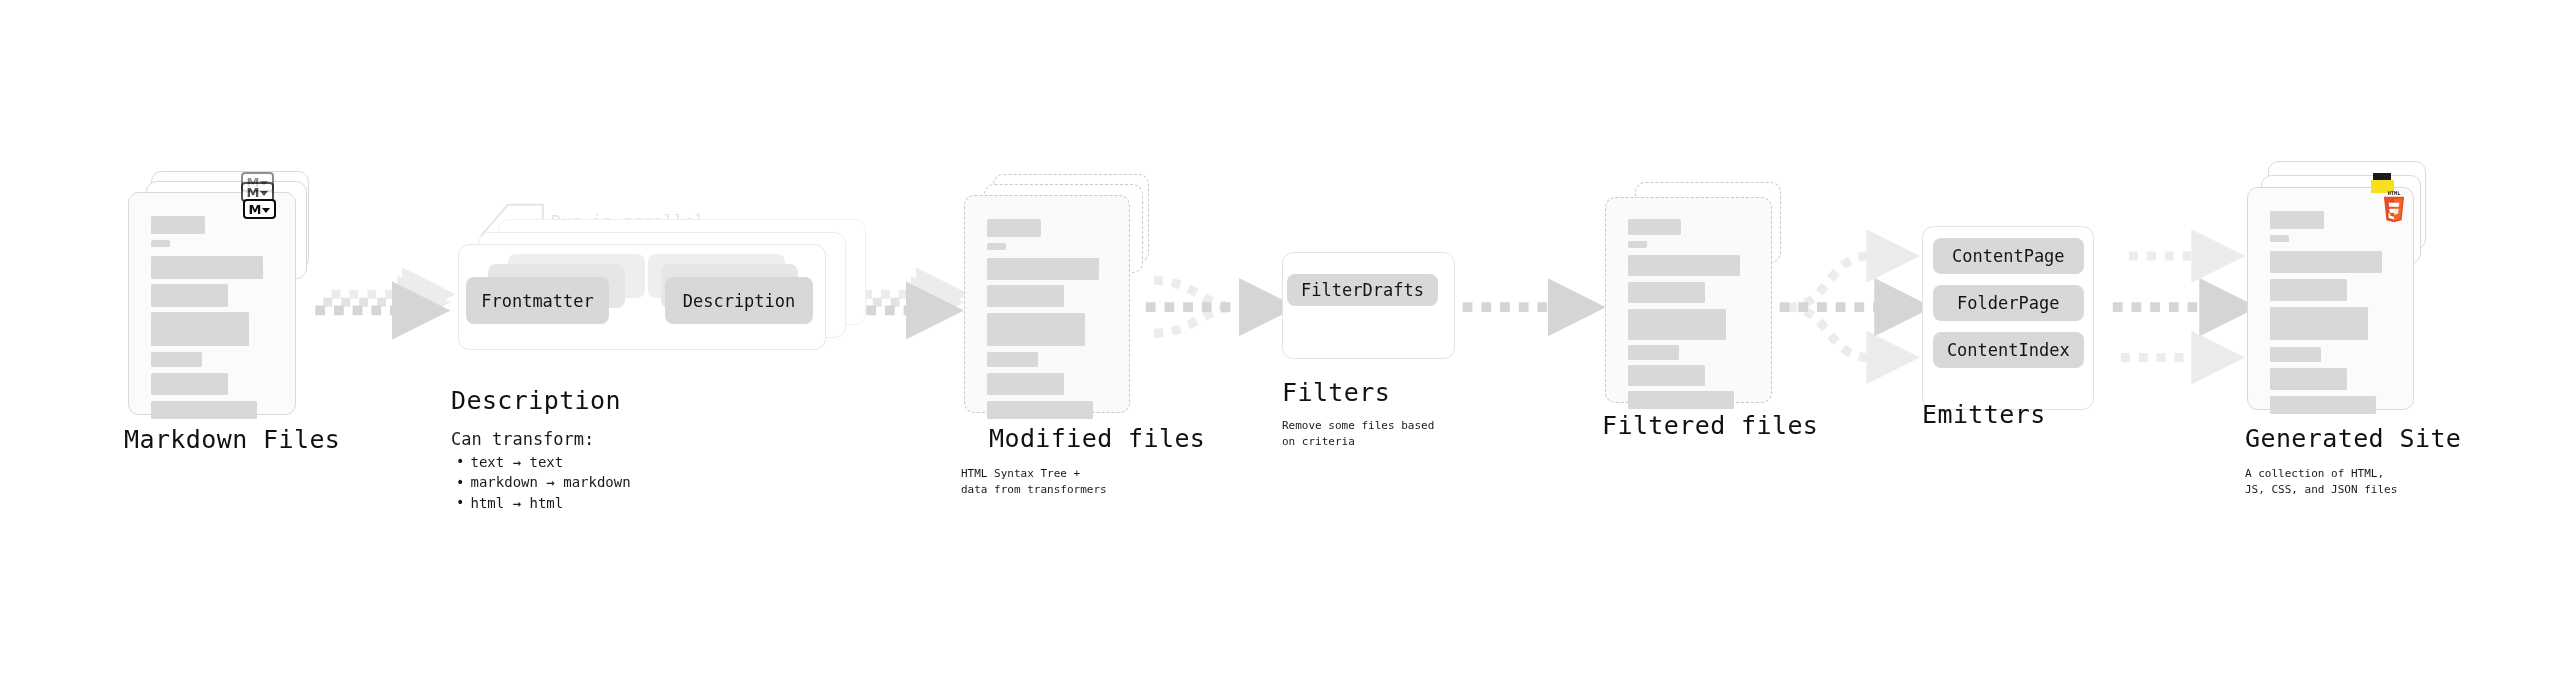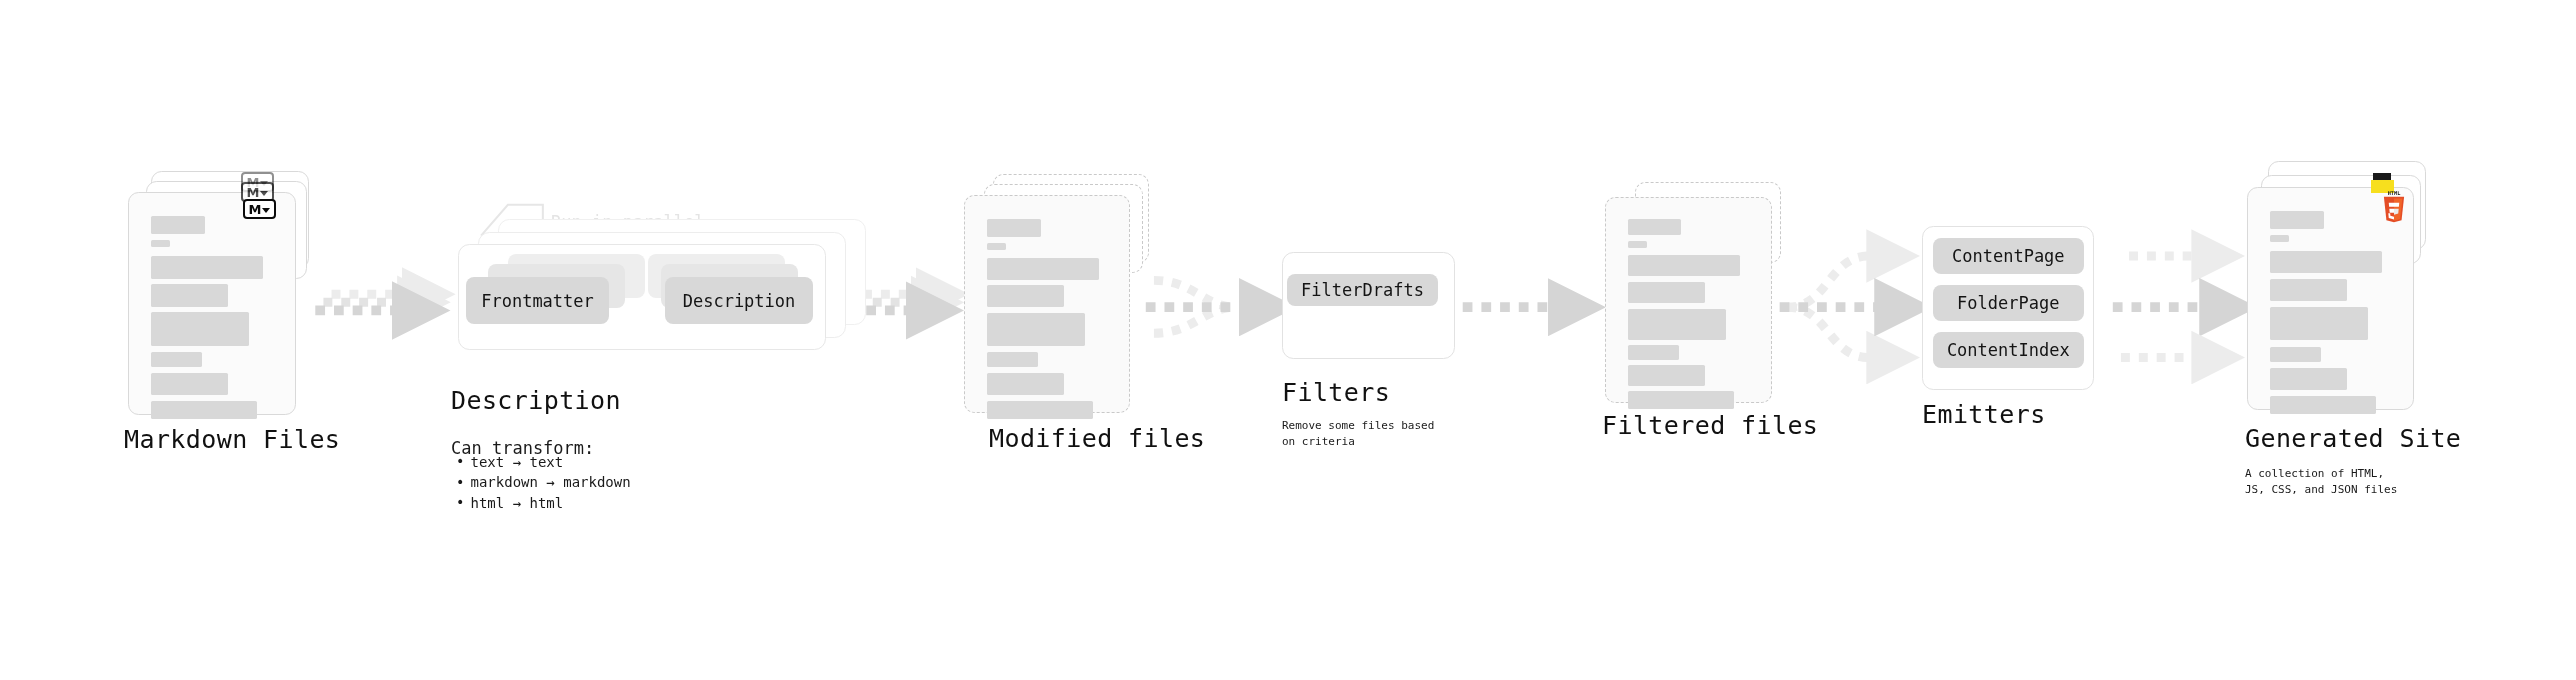--- a/index.html
+++ b/index.html
@@ -35,21 +35,20 @@
     line-height: 1.42;
     color: #1a1a1a;
     white-space: pre-line;
   }
   .stage-desc-lead {
     position: absolute;
     font-size: 17px;
     line-height: 1.42;
     color: #1a1a1a;
     white-space: nowrap;
-    margin-top: 9px;
   }
   .bullet-list {
     position: absolute;
     font-size: 14px;
     line-height: 1.45;
     color: #1a1a1a;
     list-style: none;
     margin: 0;
     padding: 0;
   }
@@ -308,20 +307,22 @@
       <div class="skel" style="left:22px; top:47px; width:18.7px; height:6.5px;"></div>
       <div class="skel" style="left:22px; top:62px; width:112px; height:22px;"></div>
       <div class="skel" style="left:22px; top:89px; width:77px; height:22px;"></div>
       <div class="skel" style="left:22px; top:117px; width:98px; height:33px;"></div>
       <div class="skel" style="left:22px; top:156px; width:51px; height:15.4px;"></div>
       <div class="skel" style="left:22px; top:177px; width:77px; height:22px;"></div>
       <div class="skel" style="left:22px; top:205px; width:106px; height:18px;"></div>
     </div>
   </div>
   <div class="stage-title" style="left:961px; top:425px;margin-left:28px;">Modified files</div>
+  <div class="stage-desc" style="left:961px; top:466px;">HTML Syntax Tree +
+data from transformers</div>
 
   <div class="group-box" style="left:1282px; top:252px; width:173px; height:107px;">
     <div class="chip" style="left:4px; top:21px; width:151px; height:32px;">
       <span>FilterDrafts</span>
     </div>
   </div>
   <div class="stage-title" style="left:1282px; top:379px;">Filters</div>
   <div class="stage-desc" style="left:1282px; top:418px;">Remove some files based
 on criteria</div>
 
@@ -333,21 +334,21 @@
       <div class="skel" style="left:22px; top:57px; width:112px; height:21px;"></div>
       <div class="skel" style="left:22px; top:84px; width:77px; height:21px;"></div>
       <div class="skel" style="left:22px; top:111px; width:98px; height:31px;"></div>
       <div class="skel" style="left:22px; top:147px; width:51px; height:14.6px;"></div>
       <div class="skel" style="left:22px; top:167px; width:77px; height:21px;"></div>
       <div class="skel" style="left:22px; top:193px; width:106px; height:18px;"></div>
     </div>
   </div>
   <div class="stage-title" style="left:1602px; top:412px;">Filtered files</div>
 
-  <div class="group-box" style="left:1922px; top:226px; width:172px; height:164px;">
+  <div class="group-box" style="left:1922px; top:226px; width:172px; height:184px;">
     <div class="chip" style="left:9.8px; top:10.6px; width:151px; height:36px;">
       <span>ContentPage</span>
     </div>
     <div class="chip" style="left:9.8px; top:58px; width:151px; height:36px;">
       <span>FolderPage</span>
     </div>
     <div class="chip" style="left:9.8px; top:105px; width:151px; height:36px;">
       <span>ContentIndex</span>
     </div>
   </div>

